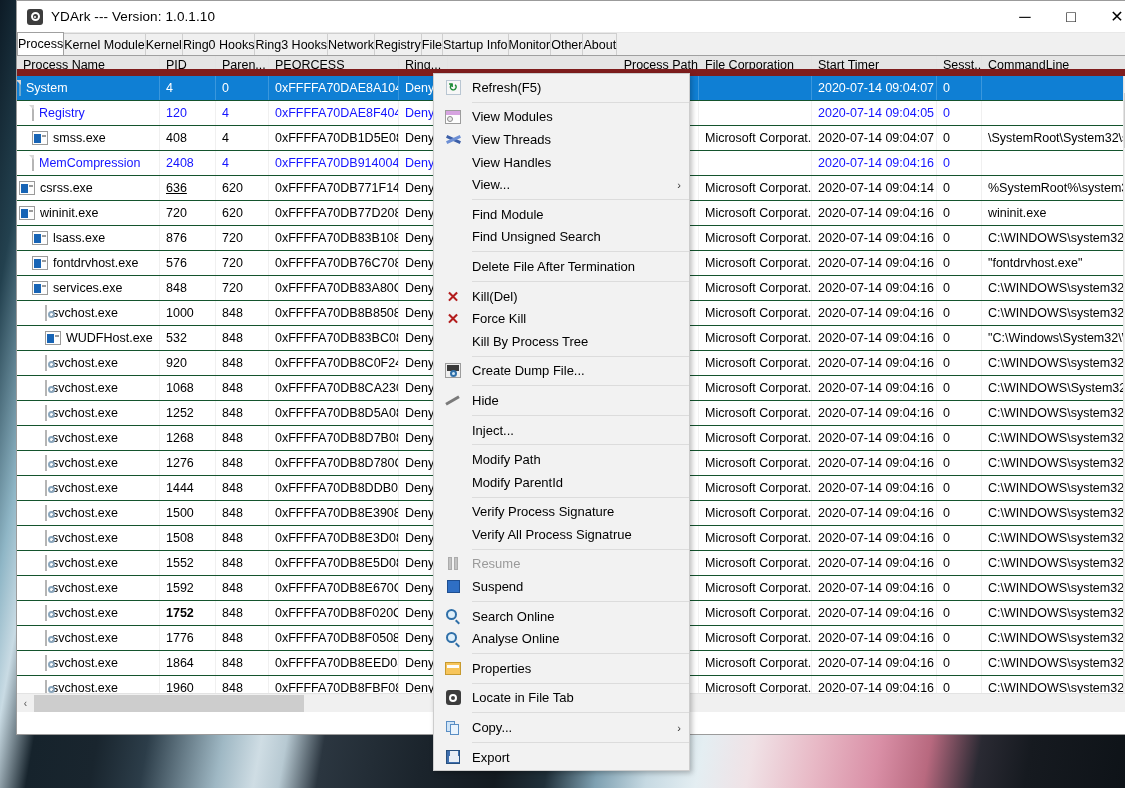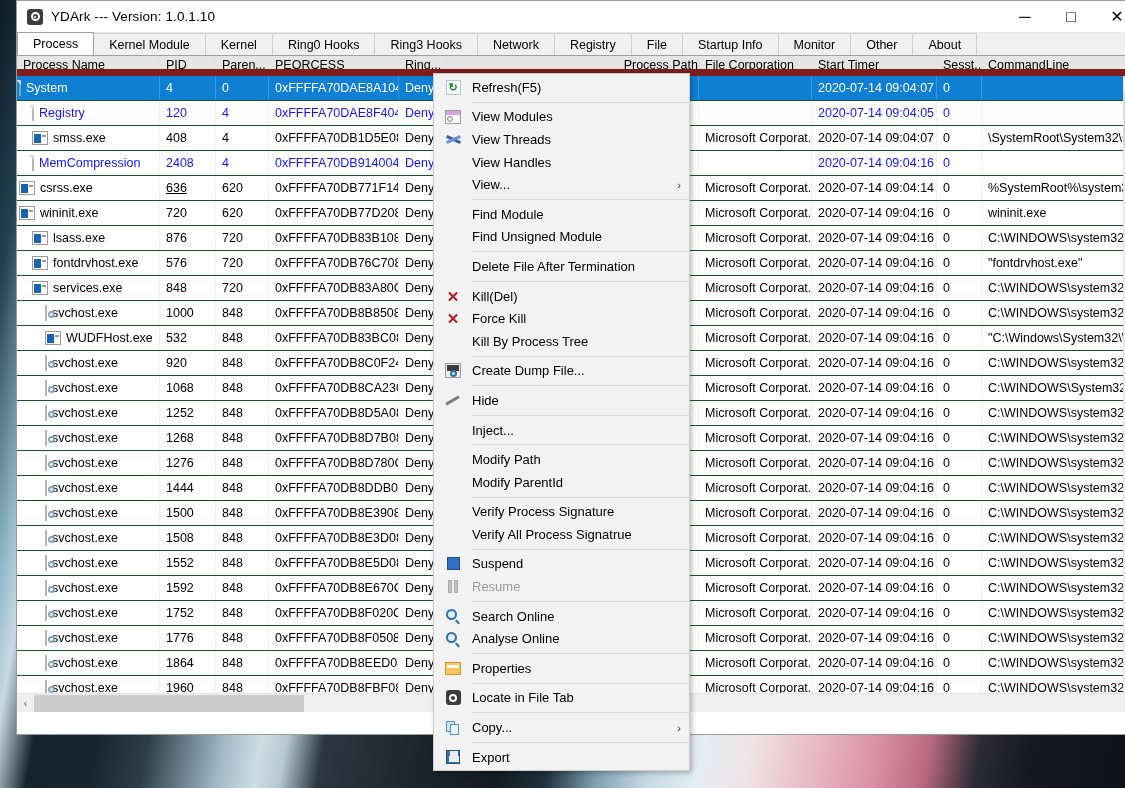--- a/index.html
+++ b/index.html
@@ -105,21 +105,21 @@
     background: #f0f0f0;
     border-bottom: 1px solid #a0a0a0;
     display: flex;
     align-items: flex-end;
     padding-left: 0px;
     box-sizing: border-box;
   }
   .tab {
     height: 22px;
     line-height: 22px;
-    padding: 0 15px;
+    padding: 0 0;
     font-size: 12.5px;
     color: #000;
     background: #f0f0f0;
     border: 1px solid #cfcfcf;
     border-bottom: none;
     box-sizing: border-box;
     white-space: nowrap;
     margin-right: -1px;
   }
   .tab.active {
@@ -858,21 +858,21 @@
           <div class="cell" style="width: 113px;">Microsoft Corporat...</div>
           <div class="cell" style="width: 125px;">2020-07-14 09:04:16</div>
           <div class="cell" style="width: 45px;">0</div>
           <div class="cell" style="width: 148px;">C:\WINDOWS\system32\svc</div>
         </div>
         <div class="row">
           <div class="cell name" style="width: 143px; padding-left: 28px;">
             <span class="nm-icon"><span class="ico-gear"></span></span>
             <span class="nm-txt">svchost.exe</span>
           </div>
-          <div class="cell" style="width: 56px;">1752</div>
+          <div class="cell" style="width: 56px; font-weight: bold;">1752</div>
           <div class="cell" style="width: 53px;">848</div>
           <div class="cell" style="width: 130px;">0xFFFFA70DB8F020C0</div>
           <div class="cell" style="width: 49px;">Deny</div>
           <div class="cell" style="width: 251px;"></div>
           <div class="cell" style="width: 113px;">Microsoft Corporat...</div>
           <div class="cell" style="width: 125px;">2020-07-14 09:04:16</div>
           <div class="cell" style="width: 45px;">0</div>
           <div class="cell" style="width: 148px;">C:\WINDOWS\system32\svc</div>
         </div>
         <div class="row">
@@ -971,21 +971,21 @@
       <span class="mi-arrow">›</span>
     </div>
     <div class="msep"></div>
     <div class="mi">
       <span class="mi-ico"></span>
       <span class="mi-lbl">Find Module</span>
       <span class="mi-arrow"></span>
     </div>
     <div class="mi">
       <span class="mi-ico"></span>
-      <span class="mi-lbl">Find Unsigned Module</span>
+      <span class="mi-lbl">Find Unsigned Search</span>
       <span class="mi-arrow"></span>
     </div>
     <div class="msep"></div>
     <div class="mi">
       <span class="mi-ico"></span>
       <span class="mi-lbl">Delete File After Termination</span>
       <span class="mi-arrow"></span>
     </div>
     <div class="msep"></div>
     <div class="mi">
@@ -1045,32 +1045,32 @@
       <span class="mi-ico"></span>
       <span class="mi-lbl">Verify Process Signature</span>
       <span class="mi-arrow"></span>
     </div>
     <div class="mi">
       <span class="mi-ico"></span>
       <span class="mi-lbl">Verify All Process Signatrue</span>
       <span class="mi-arrow"></span>
     </div>
     <div class="msep"></div>
+    <div class="mi disabled">
+      <span class="mi-ico">
+        <span class="g-resume"></span>
+      </span>
+      <span class="mi-lbl">Resume</span>
+      <span class="mi-arrow"></span>
+    </div>
     <div class="mi">
       <span class="mi-ico">
         <span class="g-suspend"></span>
       </span>
       <span class="mi-lbl">Suspend</span>
-      <span class="mi-arrow"></span>
-    </div>
-    <div class="mi disabled">
-      <span class="mi-ico">
-        <span class="g-resume"></span>
-      </span>
-      <span class="mi-lbl">Resume</span>
       <span class="mi-arrow"></span>
     </div>
     <div class="msep"></div>
     <div class="mi">
       <span class="mi-ico">
         <span class="g-search"></span>
       </span>
       <span class="mi-lbl">Search Online</span>
       <span class="mi-arrow"></span>
     </div>

